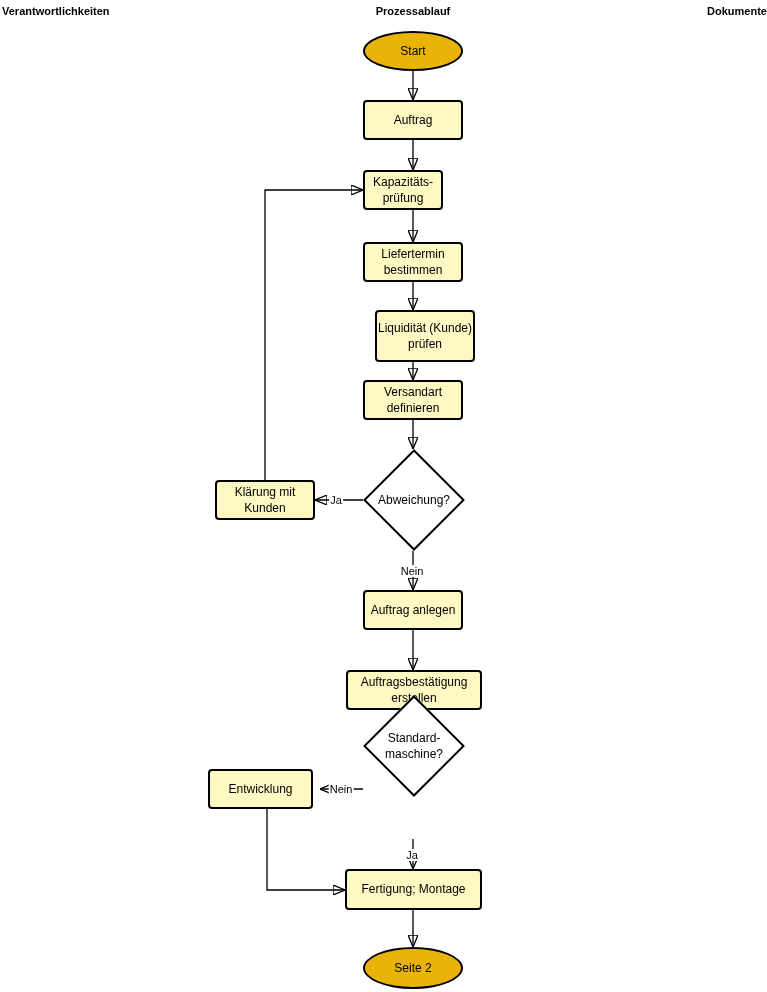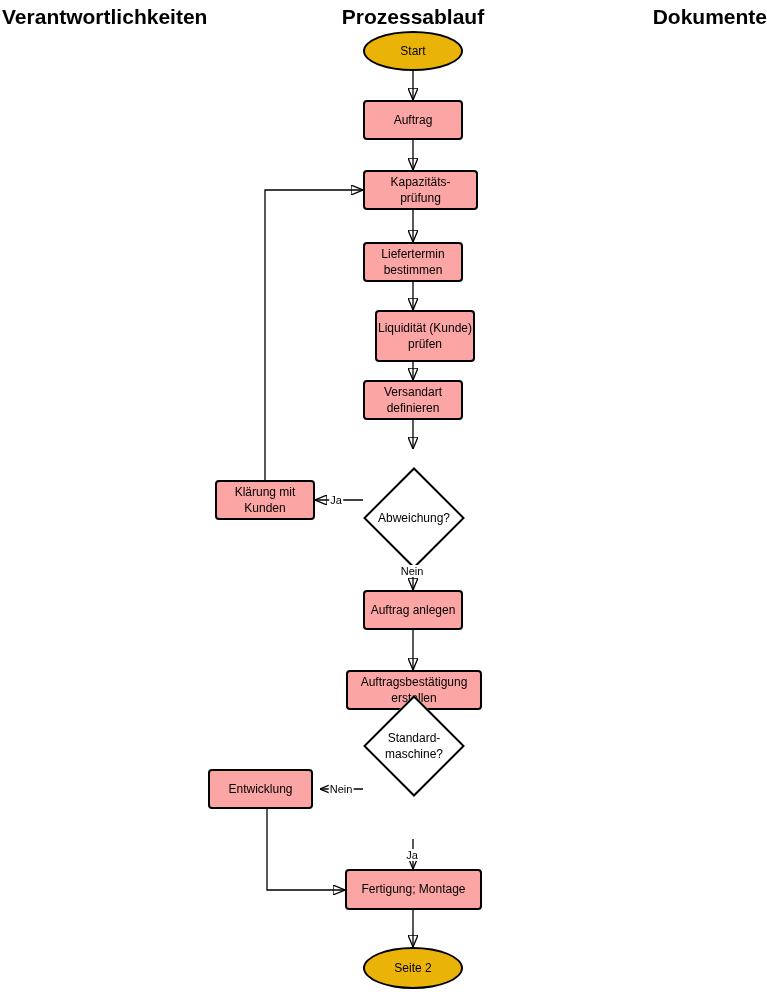--- a/index.html
+++ b/index.html
@@ -10,21 +10,21 @@
     position: relative;
     width: 767px;
     height: 992px;
     background: #ffffff;
     overflow: hidden;
   }
 
   .lane-title {
     position: absolute;
     top: 5px;
-    font-size: 21px;
+    font-size: 11px;
     font-weight: bold;
     white-space: nowrap;
   }
   .lane-left   { left: 2px; }
   .lane-center { left: 413px; transform: translateX(-50%); }
   .lane-right  { right: 0px; }
 
   svg.edge-layer {
     position: absolute;
     left: 0; top: 0;
@@ -39,21 +39,21 @@
     position: absolute;
     display: flex;
     align-items: center;
     justify-content: center;
     text-align: center;
     font-size: 12px;
     line-height: 1.35;
     white-space: pre;
   }
   .shape-process {
-    background: #fca5a5;
+    background: #fef9c3;
     border: 2px solid #000;
     border-radius: 4px;
   }
   .shape-terminator {
     background: #eab308;
     border: 2px solid #000;
     border-radius: 50%;
   }
   .shape-decision { background: transparent; }
   .diamond-shape {
@@ -116,41 +116,41 @@
   </svg>
 
   <div class="node shape-terminator" style="left:363px; top:31px; width:100px; height:40px;">
     <span>Start</span>
   </div>
 
   <div class="node shape-process" style="left:363px; top:100px; width:100px; height:40px;">
     <span>Auftrag</span>
   </div>
 
-  <div class="node shape-process" style="left:363px; top:170px; width:115px; height:40px;">
+  <div class="node shape-process" style="left:363px; top:170px; width:80px; height:40px;">
     <span>Kapazitäts-
 prüfung</span>
   </div>
 
   <div class="node shape-process" style="left:363px; top:242px; width:100px; height:40px;">
     <span>Liefertermin
 bestimmen</span>
   </div>
 
   <div class="node shape-process" style="left:375px; top:310px; width:100px; height:52px;">
     <span>Liquidität (Kunde)
 prüfen</span>
   </div>
 
   <div class="node shape-process" style="left:363px; top:380px; width:100px; height:40px;">
     <span>Versandart
 definieren</span>
   </div>
 
-  <div class="node shape-decision" style="left:363px; top:467px; width:102px; height:102px;">
+  <div class="node shape-decision" style="left:363px; top:449px; width:102px; height:102px;">
     <div class="diamond-shape"></div>
     <div class="decision-label">Abweichung?</div>
   </div>
 
   <div class="node shape-process" style="left:363px; top:590px; width:100px; height:40px;">
     <span>Auftrag anlegen</span>
   </div>
 
   <div class="node shape-process" style="left:215px; top:480px; width:100px; height:40px;">
     <span>Klärung mit

